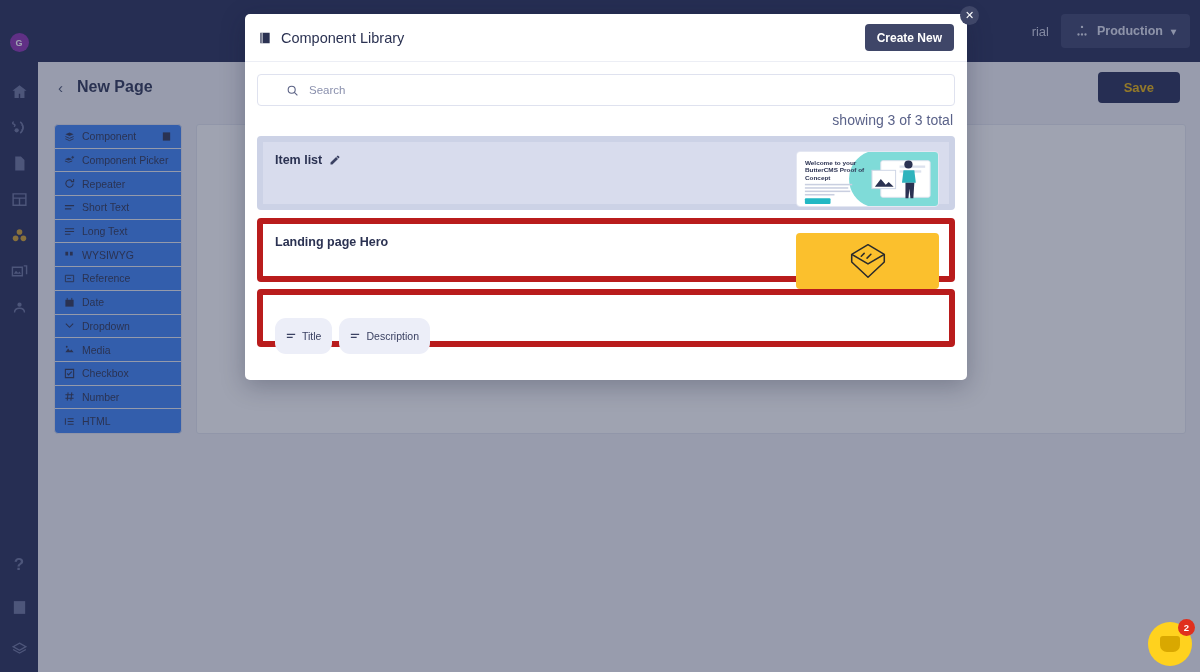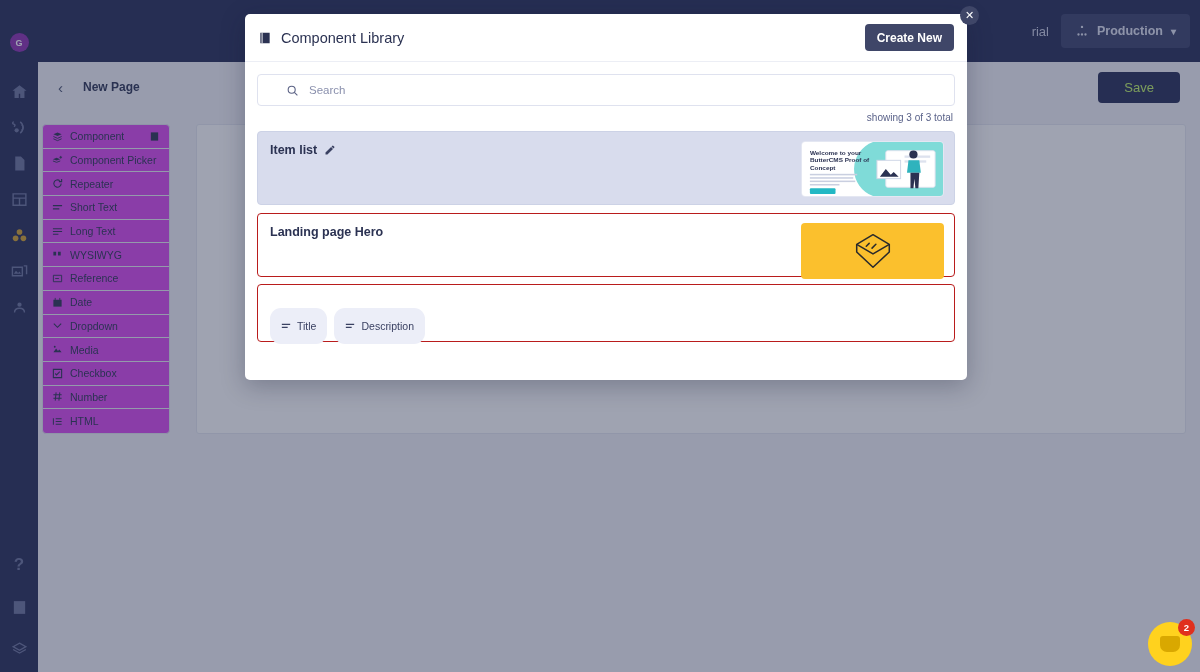--- a/index.html
+++ b/index.html
@@ -49,30 +49,30 @@
     border-radius: 4px; height: 34px; padding: 0 14px;
     display: flex; align-items: center; gap: 8px; border: none;
   }
   .btn-subscribe svg, .btn-prod svg { width: 14px; height: 14px; fill: currentColor; }
 
   .page-head {
     position: absolute; left: 38px; top: 62px; right: 0; height: 50px;
     display: flex; align-items: center; padding: 0 20px 0 12px;
   }
   .back-chev { color: #4a5270; font-size: 15px; padding: 4px 8px; }
-  .page-title { font-size: 12px; font-weight: bold; color: #2b3252; margin-left: 12px; }
+  .page-title { font-size: 16px; font-weight: bold; color: #2b3252; margin-left: 6px; }
   .btn-save {
-    margin-left: auto; background: #232a54; color: #bef264; font-size: 13px; font-weight: normal;
+    margin-left: auto; background: #232a54; color: #eab308; font-size: 13px; font-weight: bold;
     border: none; border-radius: 4px; height: 31px; padding: 0 26px;
   }
 
   .content-area { position: absolute; left: 38px; top: 112px; right: 0; bottom: 0; background: #f2f3f7; }
   .field-panel {
-    position: absolute; left: 4px; top: 12px; width: 128px;
-    background: #d946ef; border: 1px solid #e2e4ef; border-radius: 4px;
+    position: absolute; left: 16px; top: 12px; width: 128px;
+    background: #3b82f6; border: 1px solid #e2e4ef; border-radius: 4px;
   }
   .field-row {
     display: flex; align-items: center; gap: 7px;
     height: 23.7px; padding: 0 9px; font-size: 10.5px; color: #2b3252;
     border-bottom: 1px solid #eceef5;
   }
   .field-row:last-child { border-bottom: none; }
   .field-row svg { width: 11px; height: 11px; fill: #2b3252; flex: none; }
   .field-row .book { margin-left: auto; }
   .editor-canvas {
@@ -109,24 +109,24 @@
   .search-wrap {
     display: flex; align-items: center; gap: 10px; height: 32px;
     border: 1px solid #dfe2ef; border-radius: 4px; padding: 0 28px; background: #fff;
   }
   .search-wrap svg { width: 13px; height: 13px; fill: none; stroke: #5a6184; stroke-width: 2; }
   .search-input {
     border: none; outline: none; font-size: 11.5px; color: #2b3252;
     flex: 1; font-family: "Liberation Sans", sans-serif; background: transparent;
   }
   .search-input::placeholder { color: #8a90ad; }
-  .count-line { text-align: right; font-size: 10px; color: #5d6severity; color: #5a6289; margin: 6px 2px 8px 0; }
+  .count-line { text-align: right; font-size: 14px; color: #5d6severity; color: #5a6289; margin: 6px 2px 8px 0; }
 
   .card {
-    border: 1px solid #b91c1c; border-radius: 4px; background: #fff;
+    border: 6px solid #b91c1c; border-radius: 4px; background: #fff;
     position: relative; margin-bottom: 7px; padding: 11px 12px;
   }
   .card.selected { background: #d8dced; border-color: #ccd2e6; }
   .card-h74 { height: 74px; }
   .card-h72 { height: 64px; margin-top: 8px; }
   .card-h58 { height: 58px; }
   .card-title {
     display: flex; align-items: center; gap: 7px;
     font-size: 12.5px; font-weight: bold; color: #2b3252;
   }

